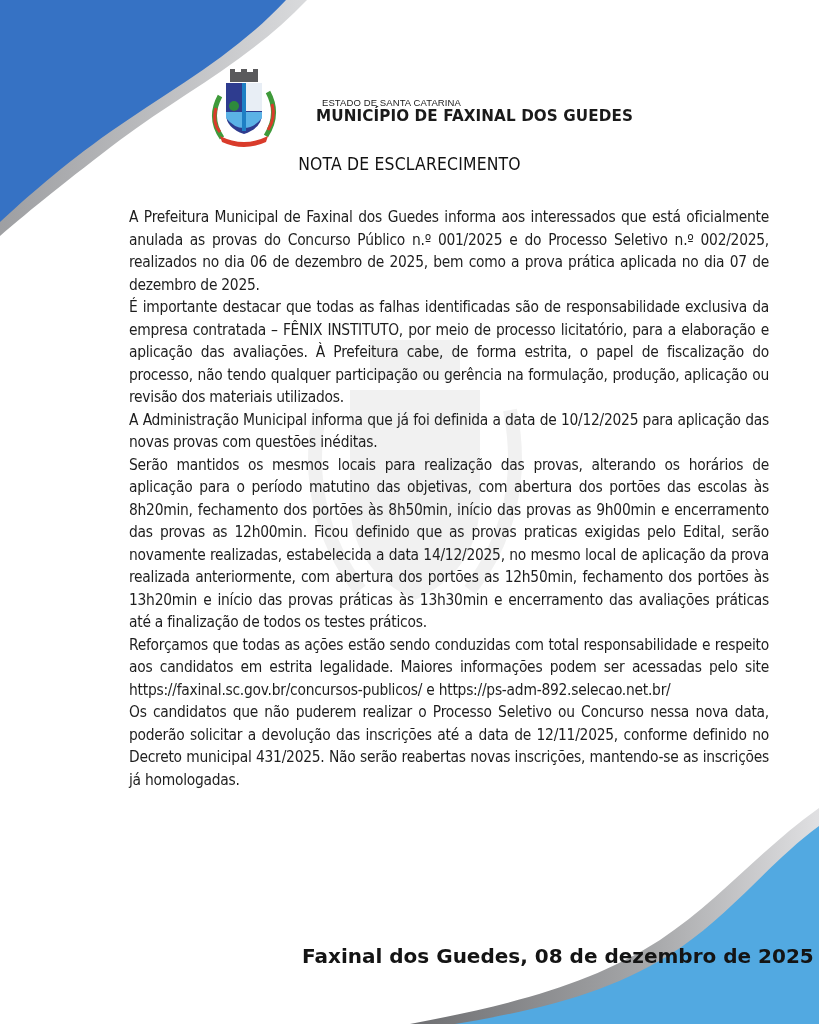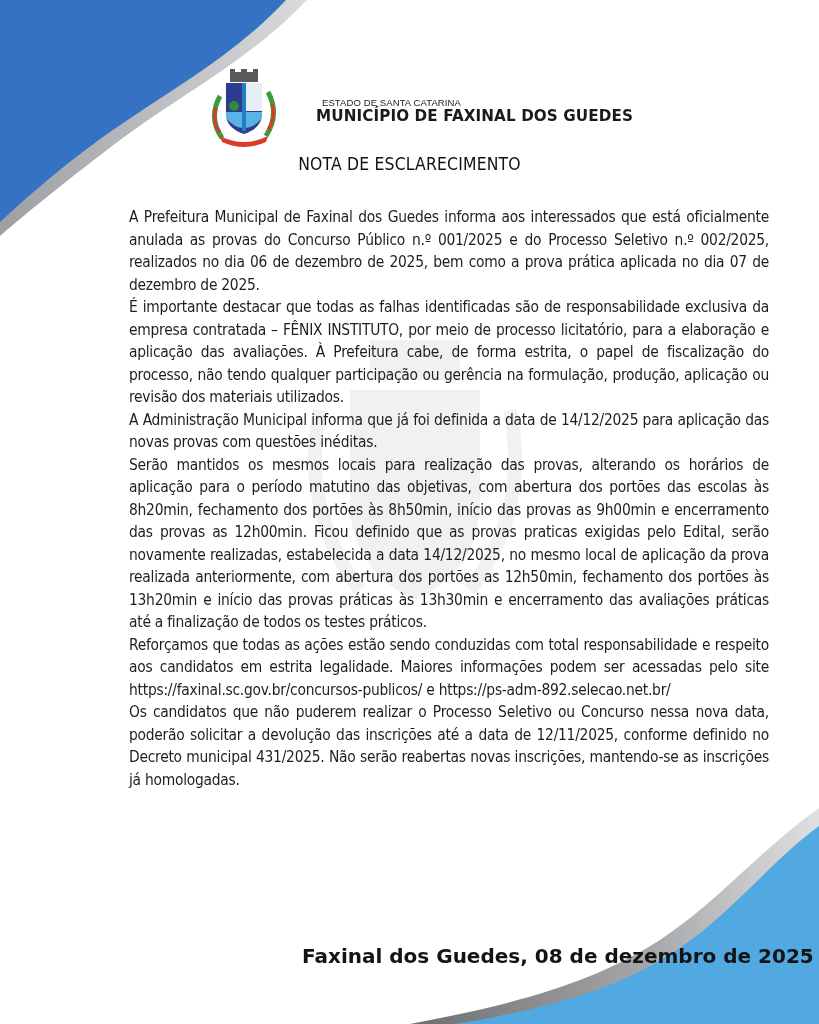--- a/index.html
+++ b/index.html
@@ -92,19 +92,19 @@
   </svg>
   <div class="state">ESTADO DE SANTA CATARINA</div>
   <div class="city">MUNICÍPIO DE FAXINAL DOS GUEDES</div>
 </div>
 
 <div class="title">NOTA DE ESCLARECIMENTO</div>
 
 <div class="body-text">
   <p class="para">A Prefeitura Municipal de Faxinal dos Guedes informa aos interessados que está oficialmente anulada as provas do Concurso Público n.º 001/2025 e do Processo Seletivo n.º 002/2025, realizados no dia 06 de dezembro de 2025, bem como a prova prática aplicada no dia 07 de dezembro de 2025.</p>
   <p class="para">É importante destacar que todas as falhas identificadas são de responsabilidade exclusiva da empresa contratada – FÊNIX INSTITUTO, por meio de processo licitatório, para a elaboração e aplicação das avaliações. À Prefeitura cabe, de forma estrita, o papel de fiscalização do processo, não tendo qualquer participação ou gerência na formulação, produção, aplicação ou revisão dos materiais utilizados.</p>
-  <p class="para">A Administração Municipal informa que já foi definida a data de 14/12/2025 para aplicação das novas provas com questões inéditas.</p>
+  <p class="para">A Administração Municipal informa que já foi definida a data de 10/12/2025 para aplicação das novas provas com questões inéditas.</p>
   <p class="para">Serão mantidos os mesmos locais para realização das provas, alterando os horários de aplicação para o período matutino das objetivas, com abertura dos portões das escolas às 8h20min, fechamento dos portões às 8h50min, início das provas as 9h00min e encerramento das provas as 12h00min. Ficou definido que as provas praticas exigidas pelo Edital, serão novamente realizadas, estabelecida a data 14/12/2025, no mesmo local de aplicação da prova realizada anteriormente, com abertura dos portões as 12h50min, fechamento dos portões às 13h20min e início das provas práticas às 13h30min e encerramento das avaliações práticas até a finalização de todos os testes práticos.</p>
   <p class="para">Reforçamos que todas as ações estão sendo conduzidas com total responsabilidade e respeito aos candidatos em estrita legalidade. Maiores informações podem ser acessadas pelo site https://faxinal.sc.gov.br/concursos-publicos/ e https://ps-adm-892.selecao.net.br/</p>
   <p class="para">Os candidatos que não puderem realizar o Processo Seletivo ou Concurso nessa nova data, poderão solicitar a devolução das inscrições até a data de 12/11/2025, conforme definido no Decreto municipal 431/2025. Não serão reabertas novas inscrições, mantendo-se as inscrições já homologadas.</p>
 </div>
 
 <div class="signature">Faxinal dos Guedes, 08 de dezembro de 2025</div>
 
 </body></html>

